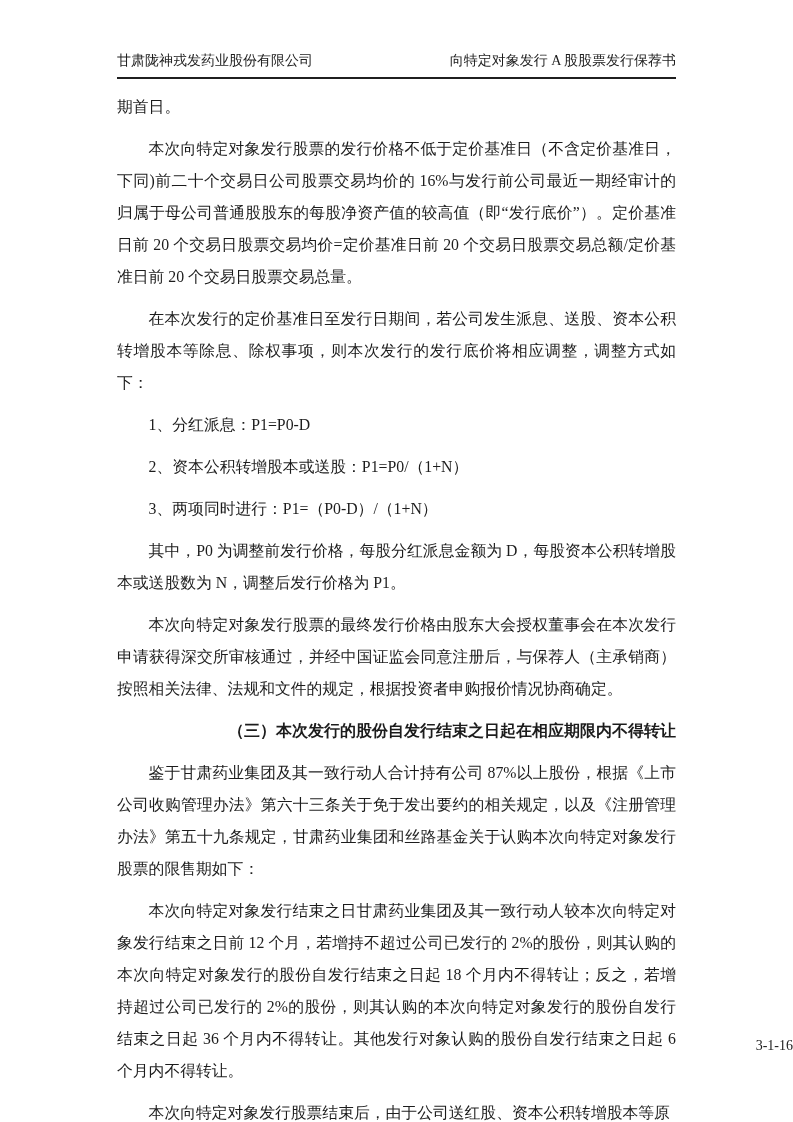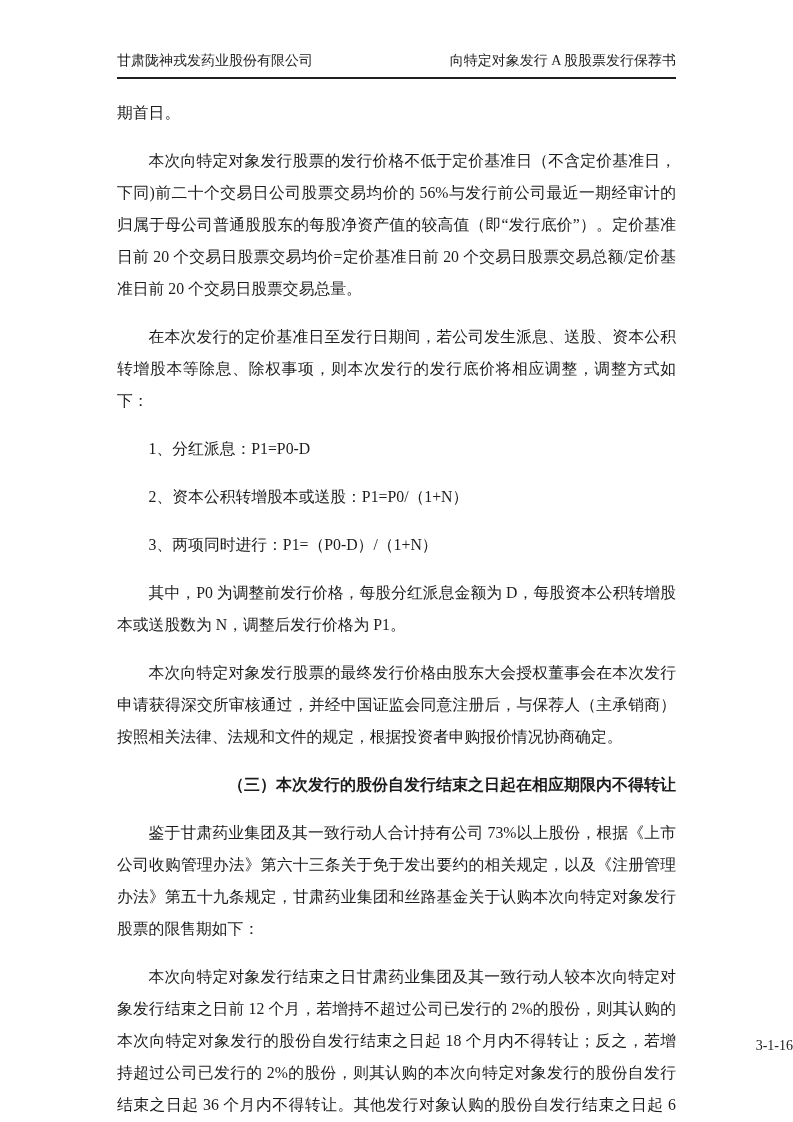--- a/index.html
+++ b/index.html
@@ -33,21 +33,21 @@
   .header span {
     white-space: nowrap;
   }
   .content {
     position: absolute;
     top: 81px;
     left: 117px;
     width: 559px;
   }
   .content p {
-    margin: 16px 0 4px 0;
+    margin: 10px 0 4px 0;
     font-size: 15.8px;
     line-height: 32px;
     text-align: justify;
     text-indent: 2em;
     word-break: break-all;
   }
   .content p.continuation {
     text-indent: 0;
   }
   .content p.heading {
@@ -71,29 +71,29 @@
 
 <div class="page">
 
   <div class="header">
     <span>甘肃陇神戎发药业股份有限公司</span>
     <span>向特定对象发行 A 股股票发行保荐书</span>
   </div>
 
   <div class="content" id="paragraphs">
       <p class="continuation">期首日。</p>
-      <p class="body">本次向特定对象发行股票的发行价格不低于定价基准日（不含定价基准日，下同)前二十个交易日公司股票交易均价的 56%与发行前公司最近一期经审计的归属于母公司普通股股东的每股净资产值的较高值（即“发行底价”）。定价基准日前 20 个交易日股票交易均价=定价基准日前 20 个交易日股票交易总额/定价基准日前 20 个交易日股票交易总量。</p>
+      <p class="body">本次向特定对象发行股票的发行价格不低于定价基准日（不含定价基准日，下同)前二十个交易日公司股票交易均价的 16%与发行前公司最近一期经审计的归属于母公司普通股股东的每股净资产值的较高值（即“发行底价”）。定价基准日前 20 个交易日股票交易均价=定价基准日前 20 个交易日股票交易总额/定价基准日前 20 个交易日股票交易总量。</p>
       <p class="body">在本次发行的定价基准日至发行日期间，若公司发生派息、送股、资本公积转增股本等除息、除权事项，则本次发行的发行底价将相应调整，调整方式如下：</p>
       <p class="body">1、分红派息：P1=P0-D</p>
       <p class="body">2、资本公积转增股本或送股：P1=P0/（1+N）</p>
       <p class="body">3、两项同时进行：P1=（P0-D）/（1+N）</p>
       <p class="body">其中，P0 为调整前发行价格，每股分红派息金额为 D，每股资本公积转增股本或送股数为 N，调整后发行价格为 P1。</p>
       <p class="body">本次向特定对象发行股票的最终发行价格由股东大会授权董事会在本次发行申请获得深交所审核通过，并经中国证监会同意注册后，与保荐人（主承销商）按照相关法律、法规和文件的规定，根据投资者申购报价情况协商确定。</p>
       <p class="heading">（三）本次发行的股份自发行结束之日起在相应期限内不得转让</p>
-      <p class="body">鉴于甘肃药业集团及其一致行动人合计持有公司 73%以上股份，根据《上市公司收购管理办法》第六十三条关于免于发出要约的相关规定，以及《注册管理办法》第五十九条规定，甘肃药业集团和丝路基金关于认购本次向特定对象发行股票的限售期如下：</p>
+      <p class="body">鉴于甘肃药业集团及其一致行动人合计持有公司 87%以上股份，根据《上市公司收购管理办法》第六十三条关于免于发出要约的相关规定，以及《注册管理办法》第五十九条规定，甘肃药业集团和丝路基金关于认购本次向特定对象发行股票的限售期如下：</p>
       <p class="body">本次向特定对象发行结束之日甘肃药业集团及其一致行动人较本次向特定对象发行结束之日前 12 个月，若增持不超过公司已发行的 2%的股份，则其认购的本次向特定对象发行的股份自发行结束之日起 18 个月内不得转让；反之，若增持超过公司已发行的 2%的股份，则其认购的本次向特定对象发行的股份自发行结束之日起 36 个月内不得转让。其他发行对象认购的股份自发行结束之日起 6 个月内不得转让。</p>
       <p class="body">本次向特定对象发行股票结束后，由于公司送红股、资本公积转增股本等原</p>
     </div>
 
   <div class="footer">
     <span>3-1-16</span>
   </div>
 
 </div>
 

